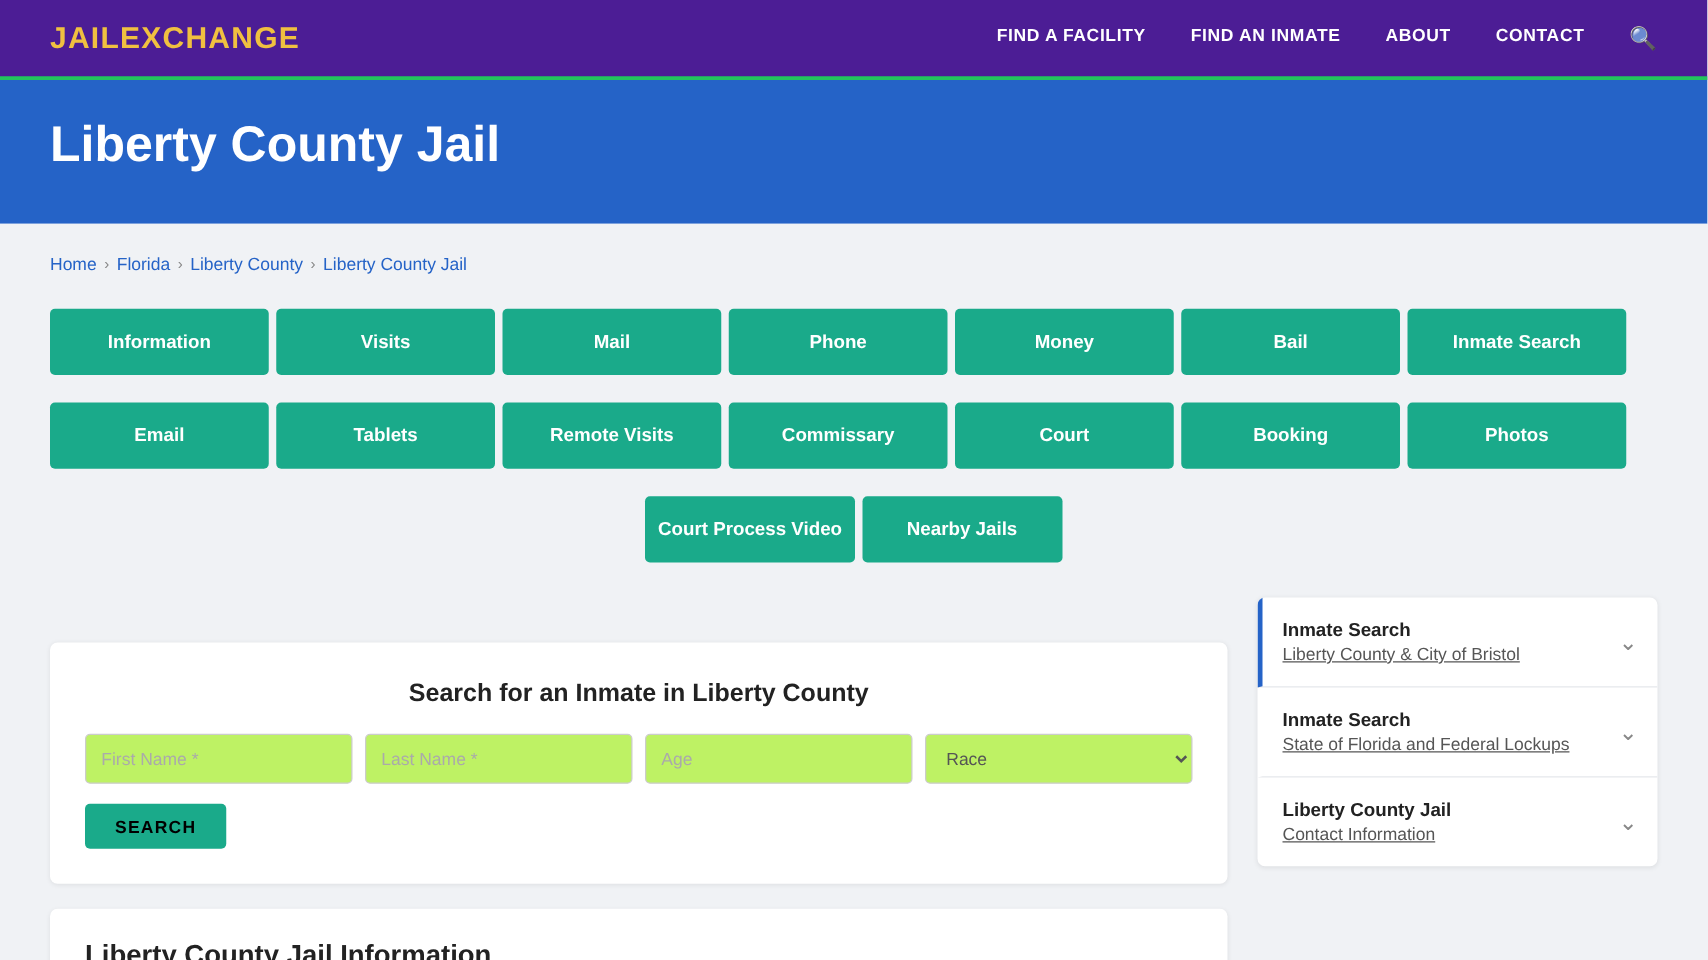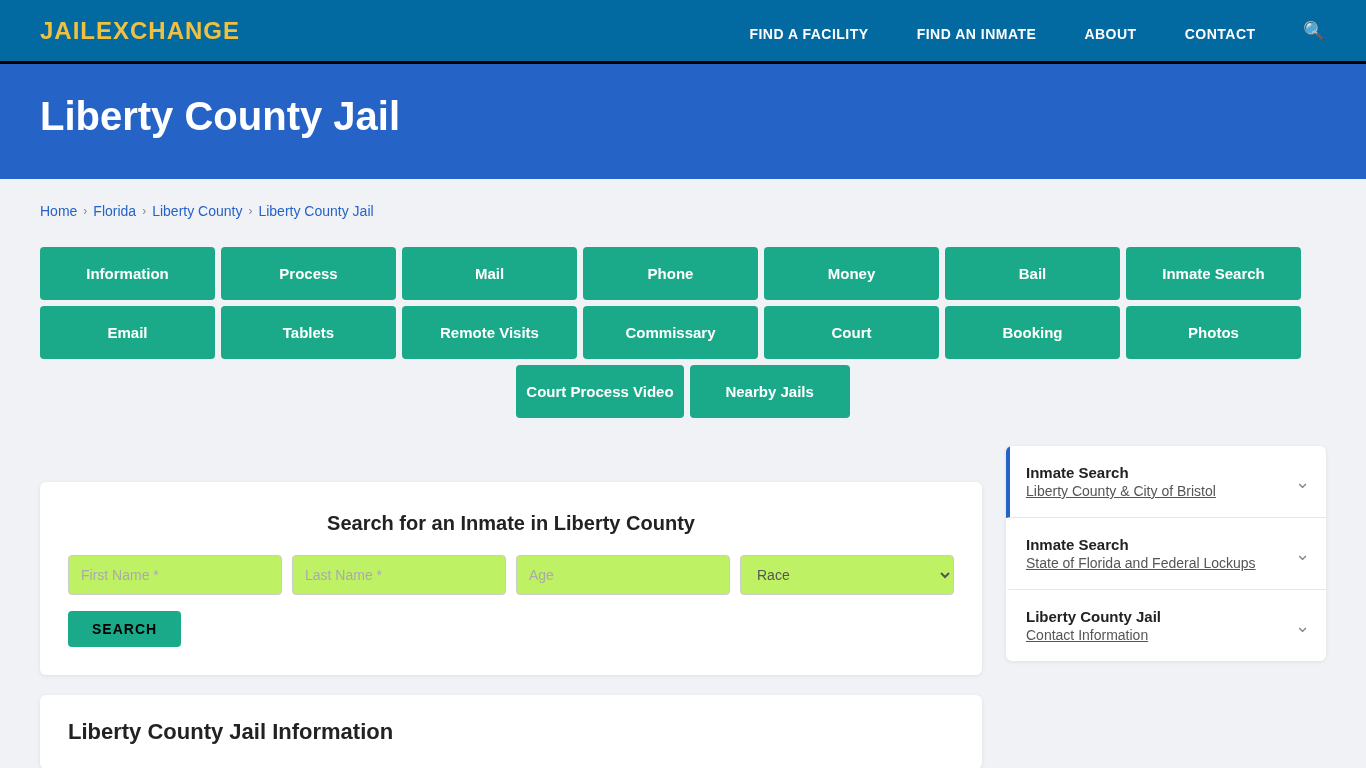--- a/index.html
+++ b/index.html
@@ -1,38 +1,38 @@
 <!DOCTYPE html>
 <html><head>
   <meta charset="utf-8">
   <style>
     * { box-sizing: border-box; margin: 0; padding: 0; }
     body { font-family: Arial, sans-serif; background: #f0f2f5; color: #333; }
 
     
     nav {
-      background: #0369a1;
+      background: #4c1d95;
       display: flex;
       align-items: center;
       justify-content: space-between;
       padding: 0 40px;
       height: 64px;
-      border-bottom: 3px solid #000000;
+      border-bottom: 3px solid #22c55e;
     }
     .logo {
       font-size: 24px;
       font-weight: 900;
       color: #fff;
       letter-spacing: 1px;
     }
     .logo span { color: #f0c040; }
     .nav-links {
       display: flex;
-      align-items: flex-end;
-      gap: 48px;
+      align-items: flex-start;
+      gap: 36px;
       margin-left: 40px;
     }
     .nav-links a {
       color: #fff;
       text-decoration: none;
       font-size: 14px;
       font-weight: 700;
       letter-spacing: 0.5px;
       cursor: pointer;
     }
@@ -72,21 +72,21 @@
       text-decoration: none;
       cursor: pointer;
     }
     .breadcrumb .sep { color: #888; font-size: 12px; }
     .breadcrumb .current { color: #2563c7; }
 
     
     .btn-grid {
       display: flex;
       flex-wrap: wrap;
-      gap: 6px;
+      gap: 22px;
       margin-bottom: 28px;
       justify-content: flex-end;
     }
     .btn-grid .grid-row {
       display: flex;
       gap: 6px;
       width: 100%;
       justify-content: flex-start;
     }
     .tile-btn {
@@ -249,21 +249,21 @@
     <a>Florida</a>
     <span class="sep">›</span>
     <a>Liberty County</a>
     <span class="sep">›</span>
     <span class="current">Liberty County Jail</span>
   </div>
 
   <div class="btn-grid">
     <div class="grid-row">
       <button class="tile-btn">Information</button>
-      <button class="tile-btn">Process</button>
+      <button class="tile-btn">Visits</button>
       <button class="tile-btn">Mail</button>
       <button class="tile-btn">Phone</button>
       <button class="tile-btn">Money</button>
       <button class="tile-btn">Bail</button>
       <button class="tile-btn">Inmate Search</button>
     </div>
     <div class="grid-row">
       <button class="tile-btn">Email</button>
       <button class="tile-btn">Tablets</button>
       <button class="tile-btn">Remote Visits</button>

